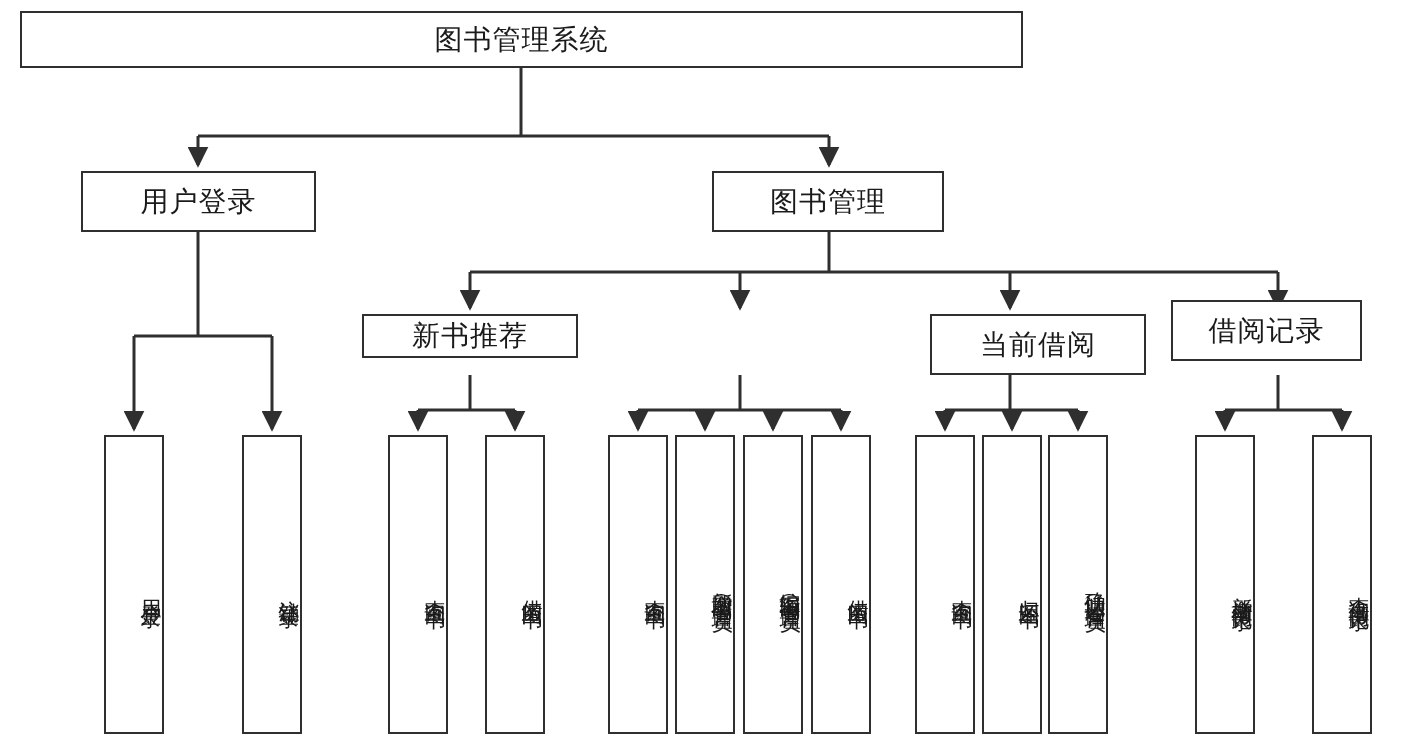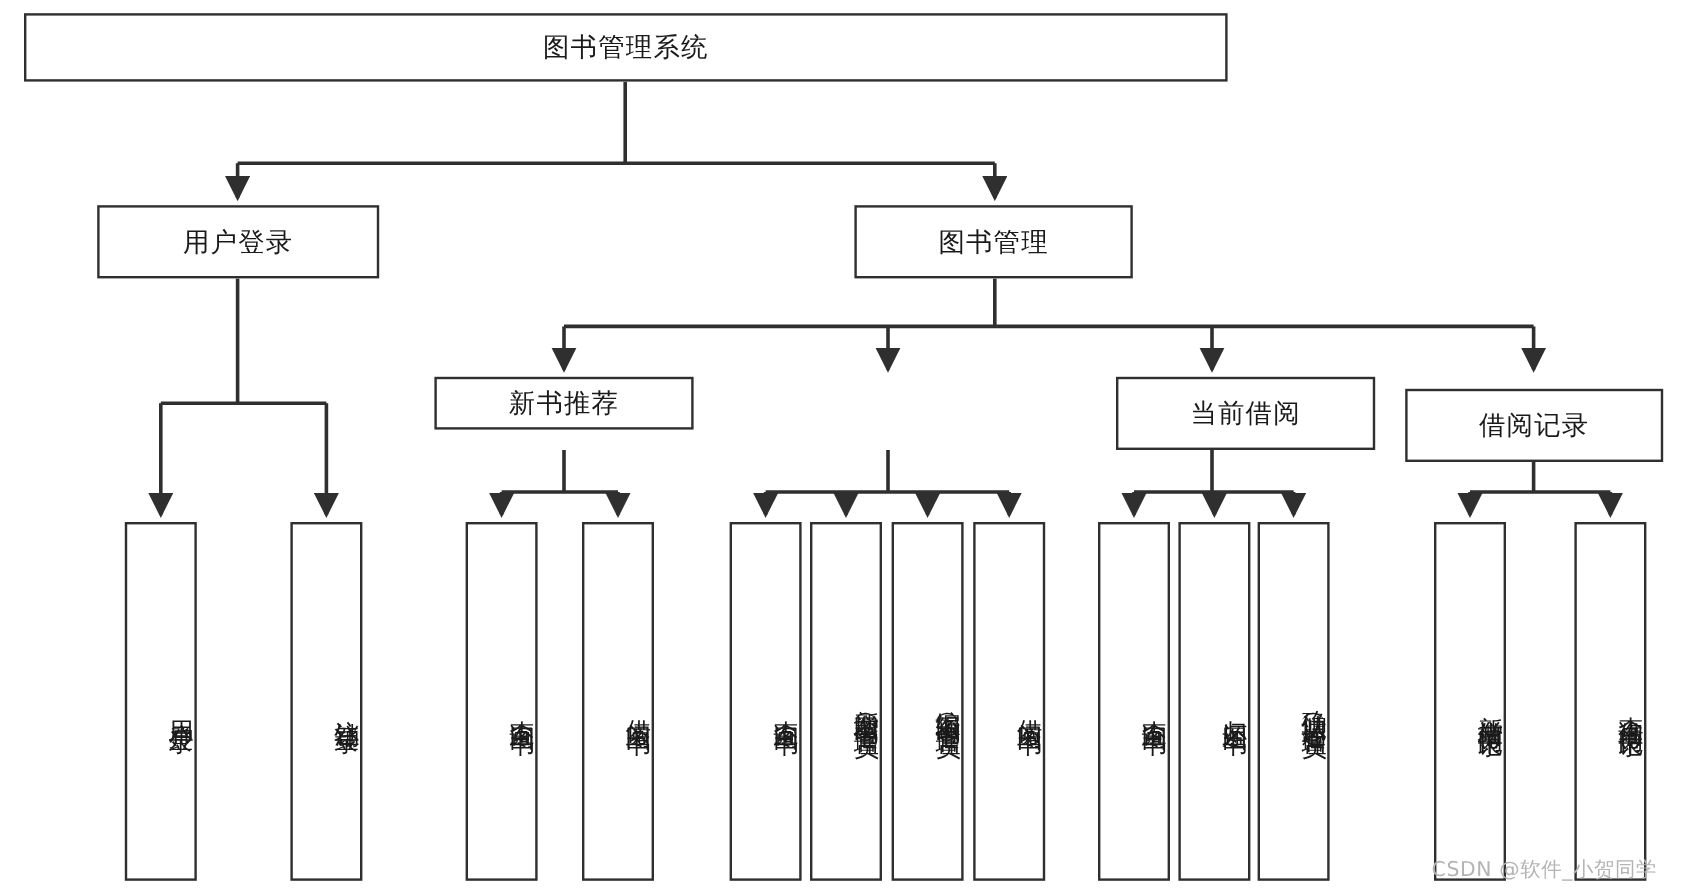--- a/index.html
+++ b/index.html
@@ -29,21 +29,21 @@
     position: absolute;
     box-sizing: border-box;
     background: #ffffff;
     border: 2px solid #2f2f2f;
     display: flex;
     align-items: center;
     justify-content: center;
     color: #1a1a1a;
   }
   .node.horiz {
-    font-size: 22px;
+    font-size: 28px;
     letter-spacing: 1px;
   }
   .node.vert {
     writing-mode: vertical-rl;
     text-orientation: upright;
     font-size: 21px;
     letter-spacing: 3px;
     padding-top: 8px;
     align-items: flex-start;
     justify-content: center;
@@ -132,21 +132,21 @@
   <div class="node horiz" style="left: 712px; top: 171px; width: 232px; height: 61px;">
     <span class="nlabel">图书管理</span>
   </div>
 
   <div class="node horiz" style="left: 362px; top: 314px; width: 216px; height: 44px;">
     <span class="nlabel">新书推荐</span>
   </div>
   <div class="node horiz" style="left: 902px; top: 314px; width: 216px; height: 61px; margin-left: 28px;">
     <span class="nlabel">当前借阅</span>
   </div>
-  <div class="node horiz" style="left: 1171px; top: 324px; width: 215px; height: 61px;">
+  <div class="node horiz" style="left: 1171px; top: 300px; width: 191px; height: 61px;">
     <span class="nlabel">借阅记录</span>
   </div>
 
   <div class="node vert" style="left: 104px; top: 435px; width: 60px; height: 299px;">
     <span class="nlabel">用户登录</span>
   </div>
   <div class="node vert" style="left: 242px; top: 435px; width: 60px; height: 299px;">
     <span class="nlabel">注销登录</span>
   </div>
   <div class="node vert" style="left: 388px; top: 435px; width: 60px; height: 299px;">
@@ -176,15 +176,14 @@
   <div class="node vert" style="left: 1048px; top: 435px; width: 60px; height: 299px;">
     <span class="nlabel">确认归还（管理员）</span>
   </div>
   <div class="node vert" style="left: 1195px; top: 435px; width: 60px; height: 299px;">
     <span class="nlabel">新增借阅记录</span>
   </div>
   <div class="node vert" style="left: 1312px; top: 435px; width: 60px; height: 299px;">
     <span class="nlabel">查询借阅记录</span>
   </div>
 
-  <div id="watermark">CSDN @软件_小贺同学</div>
 
 </div>
 
 </body></html>

